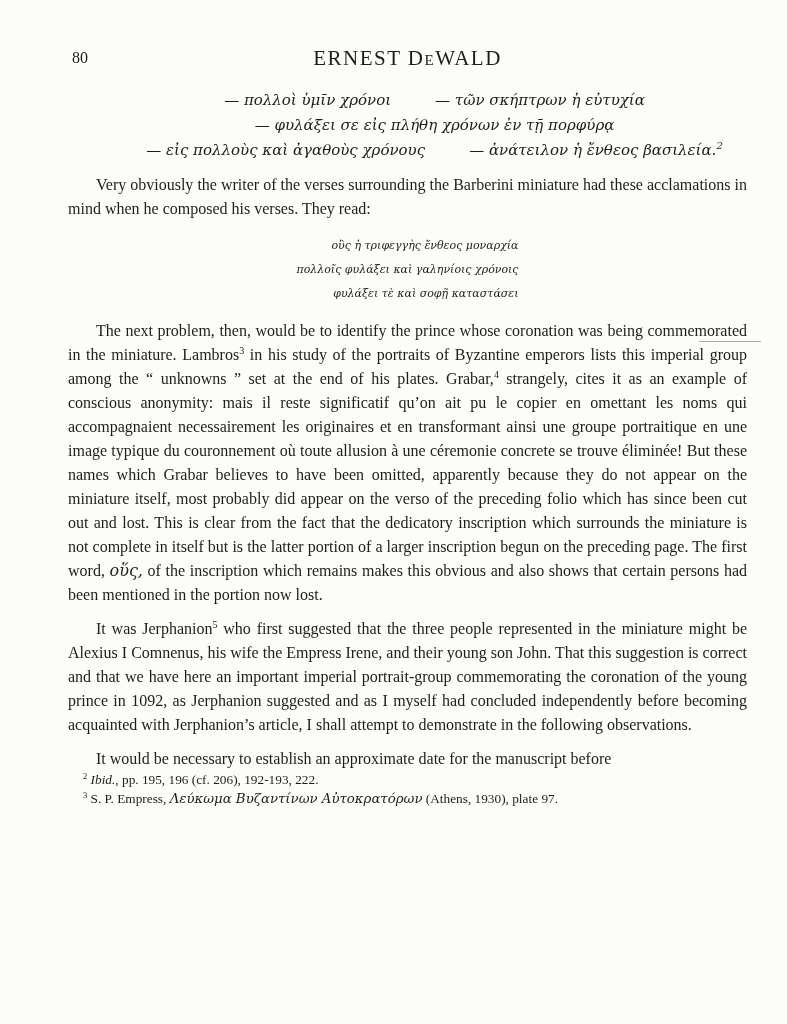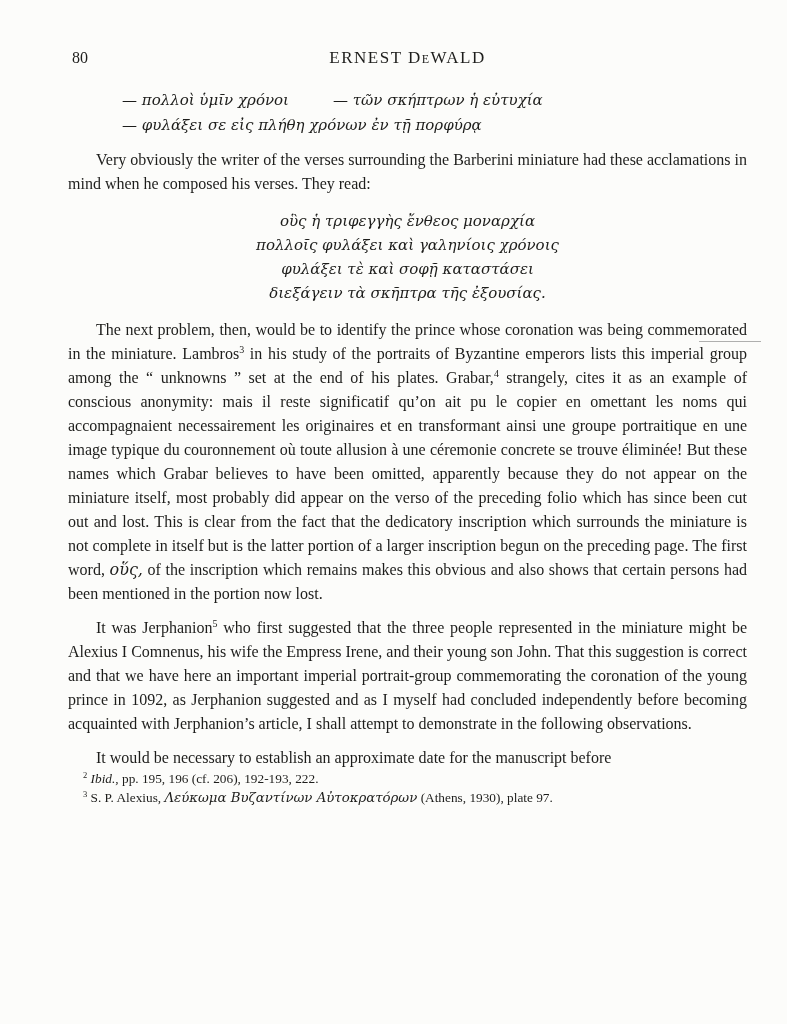--- a/index.html
+++ b/index.html
@@ -11,31 +11,31 @@
     background: #fcfcfa;
     color: #1d1d1b;
     font-family: "Liberation Serif", serif;
     font-size: 16px;
     line-height: 24px;
     padding: 46px 40px 0 68px;
     overflow: hidden;
   }
   .running-head { position: relative; text-align: center; height: 24px; }
   .page-num { position: absolute; left: 4px; top: 0; font-size: 16px; }
-  .head-title { font-variant: small-caps; letter-spacing: 1.5px; font-size: 17px; }
+  .head-title { font-variant: small-caps; letter-spacing: 1.5px; font-size: 21px; }
 
-  .greek, .greek-inline { font-family: "DejaVu Serif", serif; font-style: italic; }
+  .greek, .greek-inline { font-family: "DejaVu Serif", serif; font-style: italic; text-align: center; }
 
   .epigraph { margin: 18px 0 0 54px; font-size: 15px; line-height: 25px; }
   .ep-line { white-space: nowrap; }
   .ep-seg-b { margin-left: 44px; }
 
   .body-para { margin: 10px 0 0 0; text-align: justify; text-indent: 28px; }
 
-  .quote { width: fit-content; margin: 13px auto 13px auto; font-size: 15px; line-height: 24px; text-align: center; }
+  .quote { width: fit-content; margin: 13px auto 13px auto; font-size: 11px; line-height: 24px; text-align: right; }
 
   sup.fnref, sup.fnmark { font-size: 10px; line-height: 0; vertical-align: super; }
 
   .footnotes { margin-top: 0; font-size: 13.3px; line-height: 18.8px; }
   .fn { margin: 0; text-align: justify; text-indent: 15px; }
   .fn sup.fnmark { font-size: 8.5px; }
 
   .artifact-line {
     position: absolute; top: 341px; right: 26px;
     width: 62px; height: 1px; background: #8f8f8d; opacity: 0.7;
@@ -47,37 +47,37 @@
 <div class="page">
 
   <header class="running-head">
     <span class="page-num">80</span>
     <span class="head-title">ERNEST DeWALD</span>
   </header>
 
   <div class="epigraph greek">
     <div class="ep-line"><span>— πολλοὶ ὑμῖν χρόνοι</span><span class="ep-seg-b">— τῶν σκήπτρων ἡ εὐτυχία</span></div>
     <div class="ep-line"><span>— φυλάξει σε εἰς πλήθη χρόνων ἐν τῇ πορφύρᾳ</span></div>
+    <div class="ep-line"><span>— εἰς πολλοὺς καὶ ἀγαθοὺς χρόνους</span><span class="ep-seg-b">— ἀνάτειλον ἡ ἔνθεος βασιλεία.</span><sup class="fnref">2</sup></div>
   </div>
 
   <p class="body-para">Very obviously the writer of the verses surrounding the Barberini miniature had these acclamations in mind when he composed his verses. They read:</p>
 
   <div class="quote greek">
     <div>οὓς ἡ τριφεγγὴς ἔνθεος μοναρχία</div>
     <div>πολλοῖς φυλάξει καὶ γαληνίοις χρόνοις</div>
     <div>φυλάξει τὲ καὶ σοφῇ καταστάσει</div>
-    <div>διεξάγειν τὰ σκῆπτρα τῆς ἐξουσίας.</div>
   </div>
 
   <p class="body-para"><span>The next problem, then, would be to identify the prince whose coronation was being commemorated in the miniature. Lambros</span><sup class="fnref">3</sup><span> in his study of the portraits of Byzantine emperors lists this imperial group among the “ unknowns ” set at the end of his plates. Grabar,</span><sup class="fnref">4</sup><span> strangely, cites it as an example of conscious anonymity: mais il reste significatif qu’on ait pu le copier en omettant les noms qui accompagnaient necessairement les originaires et en transformant ainsi une groupe portraitique en une image typique du couronnement où toute allusion à une céremonie concrete se trouve éliminée! But these names which Grabar believes to have been omitted, apparently because they do not appear on the miniature itself, most probably did appear on the verso of the preceding folio which has since been cut out and lost. This is clear from the fact that the dedicatory inscription which surrounds the miniature is not complete in itself but is the latter portion of a larger inscription begun on the preceding page. The first word, </span><span class="greek-inline">οὕς,</span><span> of the inscription which remains makes this obvious and also shows that certain persons had been mentioned in the portion now lost.</span></p>
 
   <p class="body-para"><span>It was Jerphanion</span><sup class="fnref">5</sup><span> who first suggested that the three people represented in the miniature might be Alexius I Comnenus, his wife the Empress Irene, and their young son John. That this suggestion is correct and that we have here an important imperial portrait-group commemorating the coronation of the young prince in 1092, as Jerphanion suggested and as I myself had concluded independently before becoming acquainted with Jerphanion’s article, I shall attempt to demonstrate in the following observations.</span></p>
 
   <p class="body-para">It would be necessary to establish an approximate date for the manuscript before</p>
 
   <div class="footnotes">
     <p class="fn"><sup class="fnmark">2</sup><span> </span><i>Ibid.</i><span>, pp. 195, 196 (cf. 206), 192-193, 222.</span></p>
-    <p class="fn"><sup class="fnmark">3</sup><span> S. P. Alexius, </span><span class="greek-inline">Λεύκωμα Βυζαντίνων Αὐτοκρατόρων</span><span> (Athens, 1930), plate 97.</span></p>
+    <p class="fn"><sup class="fnmark">3</sup><span> S. P. Empress, </span><span class="greek-inline">Λεύκωμα Βυζαντίνων Αὐτοκρατόρων</span><span> (Athens, 1930), plate 97.</span></p>
   </div>
 
   <div class="artifact-line"></div>
 
 </div>
 
 </body></html>

